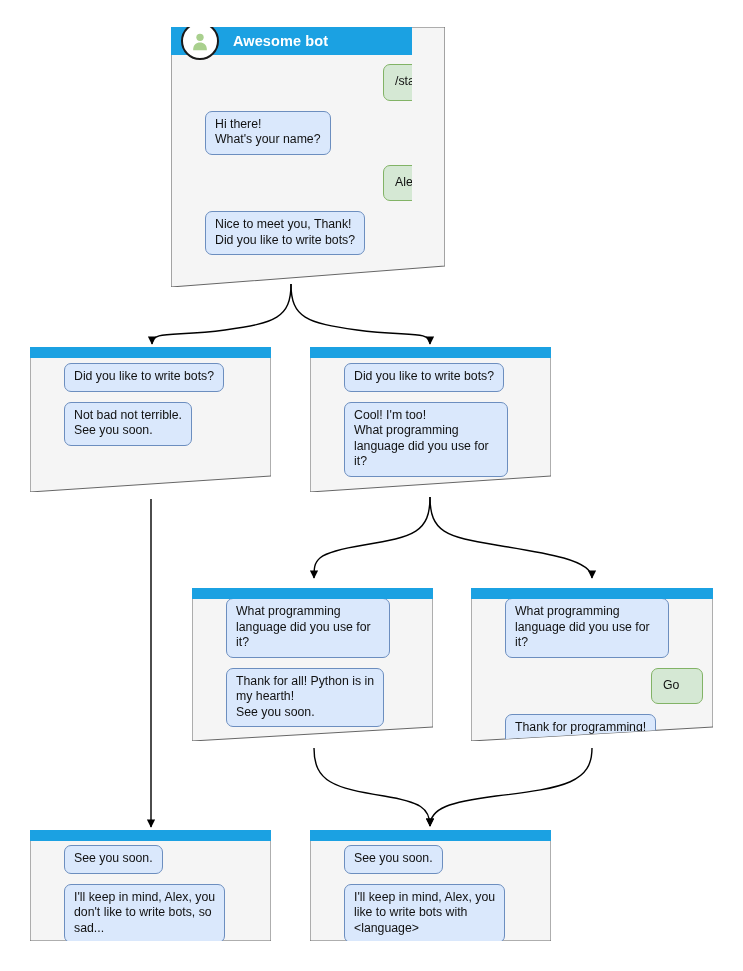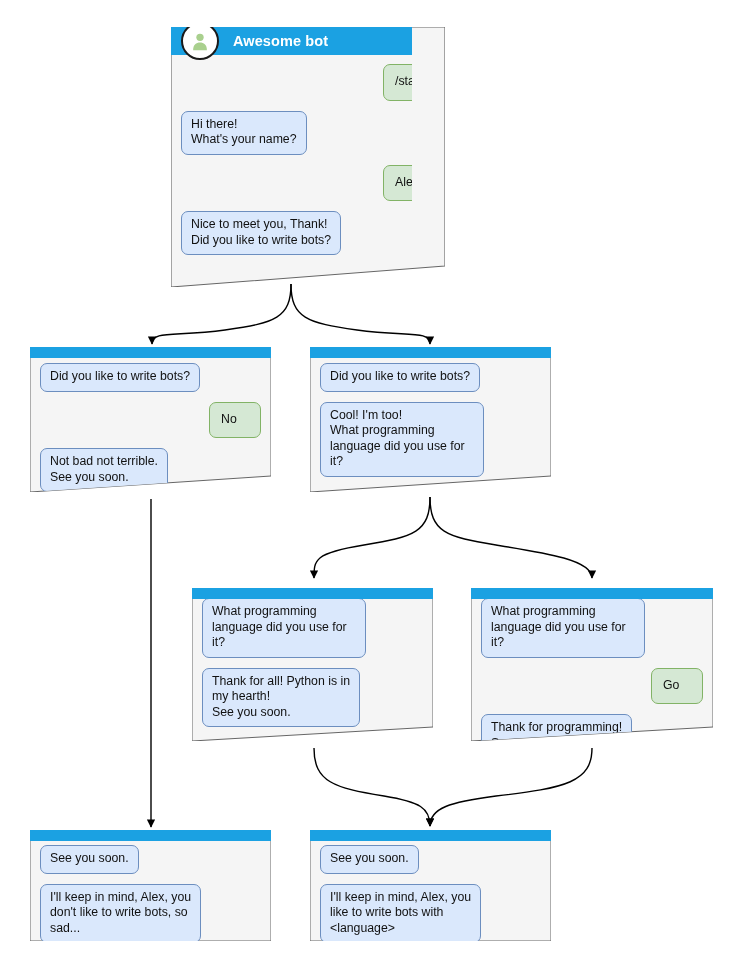--- a/index.html
+++ b/index.html
@@ -102,20 +102,21 @@
     color: #111111;
     padding: 5px 9px 6px 9px;
     border-radius: 7px;
     box-sizing: border-box;
     white-space: pre-line;
     max-width: 74%;
   }
   .bubble.bot {
     background: #dae8fc;
     border: 1px solid #6c8ebf;
+    margin-left: 24px;
   }
   .bubble.user {
     background: #d5e8d4;
     border: 1px solid #82b366;
     text-align: left;
     padding: 9px 11px 10px 11px;
     min-width: 52px;
   }
 </style>
 </head>
@@ -181,23 +182,20 @@
 <div class="node" style="left:30px; top:347px; width:241px; height:145px;">
   <svg class="node-skin" viewBox="0 0 241 145" preserveAspectRatio="none">
     <path d="M0,0 H241 V129 L0,145 Z" fill="#f5f5f5" stroke="#666666" stroke-width="1"></path>
   </svg>
   <div class="node-body" style="clip-path: polygon(0 0, 241px 0, 241px 129px, 0 145px);">
     <div class="titlebar slim"></div>
     <div class="msgs" style="top:11px; padding-top:5px;">
       <div class="row left">
         <div class="bubble bot">Did you like to write bots?</div>
       </div>
-      <div class="row right">
-        <div class="bubble user">No</div>
-      </div>
       <div class="row left">
         <div class="bubble bot">Not bad not terrible.
 See you soon.</div>
       </div>
     </div>
   </div>
 </div>
 
 <div class="node" style="left:310px; top:347px; width:241px; height:145px;">
   <svg class="node-skin" viewBox="0 0 241 145" preserveAspectRatio="none">

